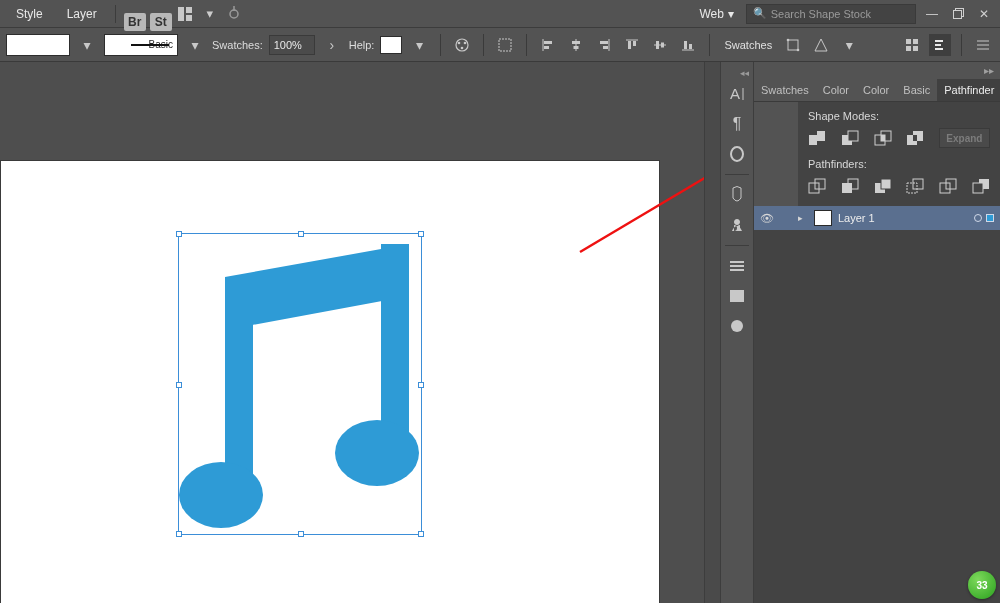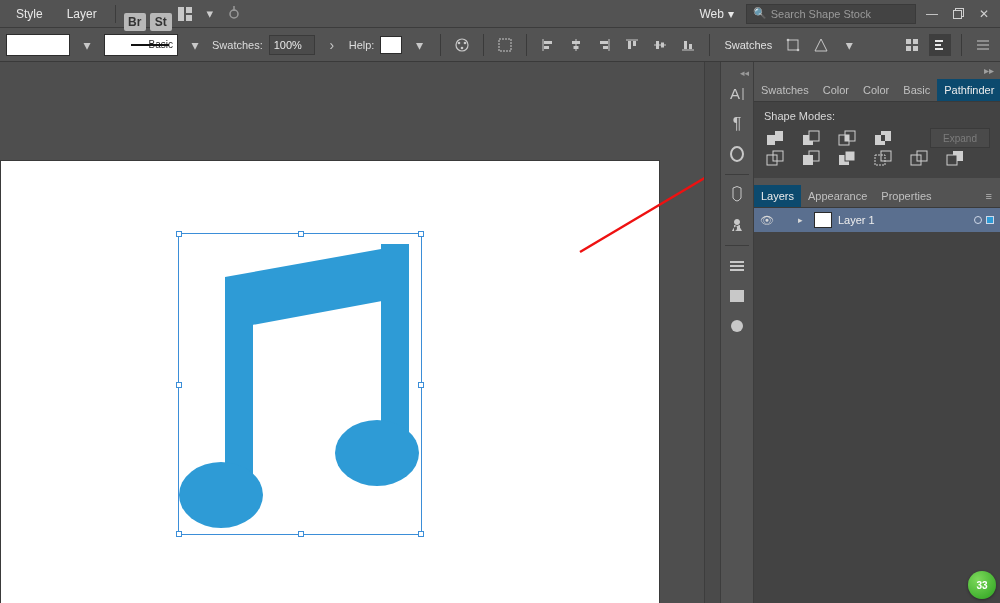--- a/index.html
+++ b/index.html
@@ -45,25 +45,25 @@
 
 .toolcol { width: 34px; background: #535353; border-left: 1px solid #3d3d3d; border-right: 1px solid #3d3d3d; display: flex; flex-direction: column; align-items: center; padding-top: 6px; gap: 2px; }
 .toolcol .gap-line { width: 24px; height: 1px; background: #3d3d3d; margin: 4px 0; }
 .toolcol .tbtn { width: 28px; height: 28px; display: flex; align-items: center; justify-content: center; color: #c8c8c8; font-size: 16px; }
 
 
 .panels { width: 246px; background: #535353; display: flex; flex-direction: column; }
 .pgrip { height: 16px; display: flex; align-items: center; justify-content: flex-end; padding-right: 6px; color: #a0a0a0; font-size: 10px; }
 .ptabs { height: 24px; display: flex; align-items: center; border-bottom: 1px solid #3a3a3a; gap: 0; font-size: 11px; }
 .ptabs .tab { padding: 5px 7px; color: #c0c0c0; cursor: default; }
-.ptabs .tab.active { background: #0c4a6e; color: #ececec; }
+.ptabs .tab.active { background: #404040; color: #ececec; }
 .ptabs .menu { margin-left: auto; padding: 4px 8px; color: #b8b8b8; }
-.pbody { background: #434343; padding: 8px 10px 10px 10px; }
+.pbody { background: #434343; padding: 8px 10px 10px 10px; margin-left: 44px; }
 .pbody .sect-lbl { font-size: 11px; color: #d8d8d8; margin-bottom: 6px; }
-.icon-row { display: flex; gap: 14px; align-items: center; }
+.icon-row { display: flex; gap: 14px; align-items: center; font-weight: bold; }
 .pf-btn { width: 22px; height: 20px; display: flex; align-items: center; justify-content: center; color: #cfcfcf; }
 .expand { margin-left: auto; width: 60px; height: 20px; background: #4a4a4a; border: 1px solid #3a3a3a; color: #7c7c7c; font-size: 10px; display: flex; align-items: center; justify-content: center; }
 
 .layers-body { background: #434343; flex: 1; display: flex; flex-direction: column; }
 .layer-row { display: flex; align-items: center; height: 24px; background: #5a6f8f; padding: 0 6px; gap: 6px; color: #eee; }
 .layer-row .eye { width: 14px; text-align: center; color: #d8d8d8; }
 .layer-row .twists { width: 10px; color: #d8d8d8; font-size: 9px; }
 .layer-row .thumb { width: 18px; height: 16px; background: #fff; border: 1px solid #2a2a2a; }
 .layer-row .end { margin-left: auto; display: flex; gap: 4px; align-items: center; }
 .layer-row .circ { width: 8px; height: 8px; border: 1px solid #cfd8e8; border-radius: 50%; }
@@ -353,20 +353,21 @@
           </span>
         <span class="pf-btn">
             <svg width="18" height="16">
               <rect x="1" y="5" width="10" height="10" fill="#cfcfcf"></rect>
               <rect x="7" y="1" width="10" height="10" fill="#cfcfcf"></rect>
               <rect x="7" y="5" width="4" height="6" fill="#434343"></rect>
             </svg>
           </span>
         <span class="expand">Expand</span>
       </div>
+      <div class="sect-lbl" style="margin-top:10px">Pathfinders:</div>
       <div class="icon-row">
         <span class="pf-btn">
             <svg width="18" height="16">
               <rect x="1" y="5" width="10" height="10" fill="none" stroke="#cfcfcf"></rect>
               <rect x="7" y="1" width="10" height="10" fill="none" stroke="#cfcfcf"></rect>
             </svg>
           </span>
         <span class="pf-btn">
             <svg width="18" height="16">
               <rect x="1" y="5" width="10" height="10" fill="#cfcfcf"></rect>
@@ -393,26 +394,20 @@
           </span>
         <span class="pf-btn">
             <svg width="18" height="16">
               <rect x="7" y="1" width="10" height="10" fill="#cfcfcf"></rect>
               <rect x="1" y="5" width="10" height="10" fill="#434343" stroke="#cfcfcf"></rect>
             </svg>
           </span>
       </div>
     </div>
 
-    <div class="ptabs" style="margin-top:6px">
-      <span class="tab active">Layers</span>
-      <span class="tab">Appearance</span>
-      <span class="tab">Properties</span>
-      <span class="menu">≡</span>
-    </div>
     <div class="layers-body">
       <div class="layer-row">
         <span class="eye">👁</span>
         <span style="width:12px"></span>
         <span class="twists">▸</span>
         <span class="thumb"></span>
         <span>Layer 1</span>
         <span class="end">
           <span class="circ"></span>
           <span class="sq"></span>

